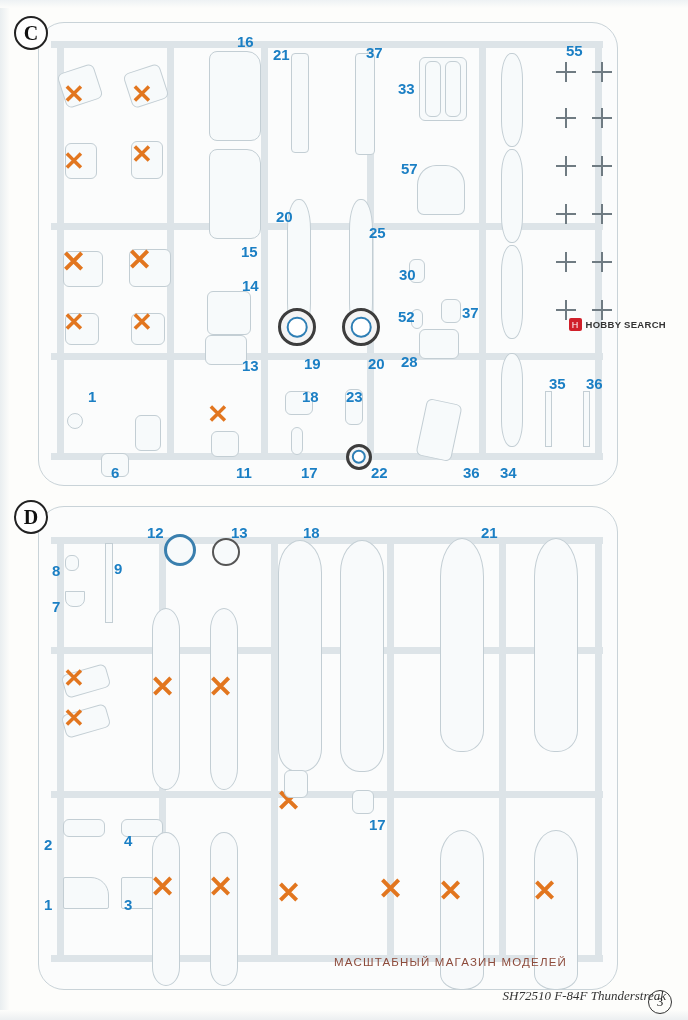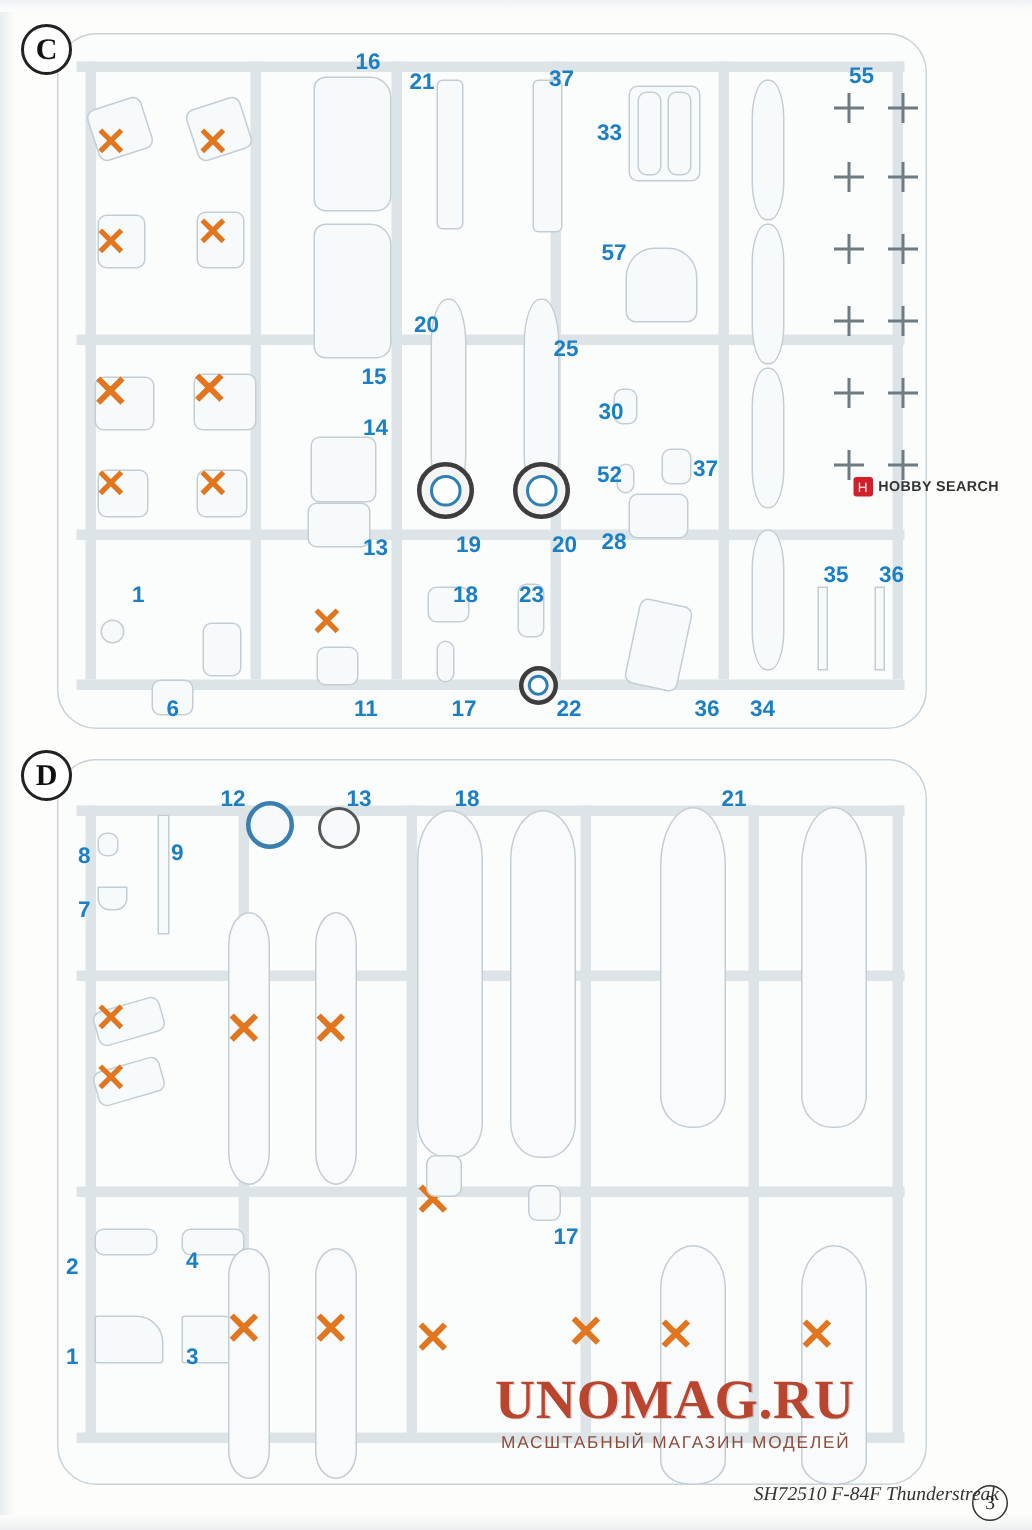--- a/index.html
+++ b/index.html
@@ -316,18 +316,17 @@
       <div class="lbl" style="left: 369px; top: 816px;">17</div>
       <div class="lbl" style="left: 44px; top: 896px;">1</div>
       <div class="lbl" style="left: 124px; top: 896px;">3</div>
     </div>
 
   <div class="hobby">
     <div class="hs-box">H</div>
     <div class="hs-txt">HOBBY SEARCH</div>
   </div>
 
-  <div class="wm">UNOMAG.RU</div>
   <div class="wm-sub">МАСШТАБНЫЙ МАГАЗИН МОДЕЛЕЙ</div>
 
   <div class="footer">SH72510  F-84F Thunderstreak</div>
   <div class="pagenum">3</div>
 </div>
 
 </body></html>

